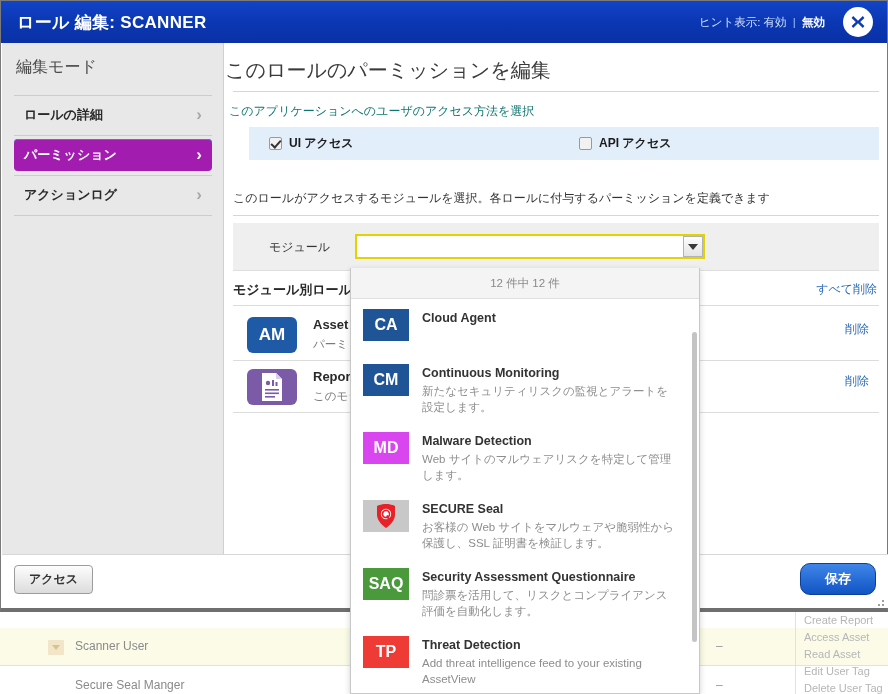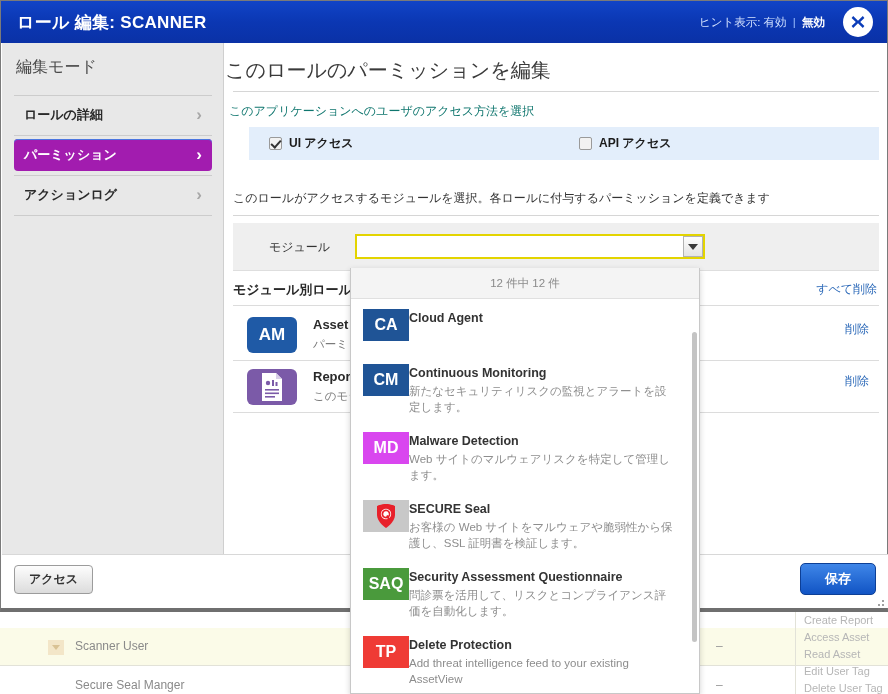--- a/index.html
+++ b/index.html
@@ -251,21 +251,21 @@
     background: linear-gradient(to bottom, #fdfdfd, #dcdcdc);
     border: 1px solid #9c9c9c; border-radius: 4px;
     cursor: pointer;
     font-family: "Liberation Sans", sans-serif;
   }
   #save-btn {
     position: absolute; right: 12px; top: 8px;
     padding: 6px 24px;
     font-size: 13px; font-weight: bold; color: #ffffff;
     background: linear-gradient(to bottom, #3f86e8, #1154c4);
-    border: 1px solid #0d3f96; border-radius: 5px;
+    border: 1px solid #0d3f96; border-radius: 10px;
     cursor: pointer;
     font-family: "Liberation Sans", sans-serif;
   }
   #resize-grip {
     position: absolute; right: 3px; bottom: 2px;
     width: 10px; height: 10px;
   }
   #resize-grip i {
     position: absolute; width: 2px; height: 2px; background: #a0a0a0;
   }
@@ -299,21 +299,21 @@
     cursor: pointer;
     display: flex;
   }
   .dd-badge {
     flex: 0 0 auto;
     width: 46px; height: 32px; border-radius: 0;
     display: flex; align-items: center; justify-content: center;
     color: #ffffff; font-size: 16px; font-weight: bold;
     margin-top: 1px;
   }
-  .dd-text { padding-right: 4px; }
+  .dd-text { margin-left: 13px; padding-right: 4px; }
   .dd-name {
     font-size: 12.5px; font-weight: bold; color: #333333;
     line-height: 17px;
   }
   .dd-desc {
     font-size: 11.5px; color: #8d8d8d; line-height: 16px;
     margin-top: 1px;
   }
   #dd-scroll-thumb {
     position: absolute; right: 2px; top: 64px;
@@ -500,20 +500,20 @@
       <span class="dd-badge" style="background:#4a9a3c;">SAQ</span>
       <span class="dd-text">
         <span class="dd-name">Security Assessment Questionnaire</span>
         <span class="dd-desc" style="display:block;">問診票を活用して、リスクとコンプライアンス評価を自動化します。</span>
       </span>
     </div>
 
     <div class="dd-item">
       <span class="dd-badge" style="background:#ef3b35;">TP</span>
       <span class="dd-text">
-        <span class="dd-name">Delete Protection</span>
+        <span class="dd-name">Threat Detection</span>
         <span class="dd-desc" style="display:block;">Add threat intelligence feed to your existing AssetView</span>
       </span>
     </div>
 
   </div>
   <div id="dd-scroll-thumb"></div>
 </div>
 
 </body></html>

